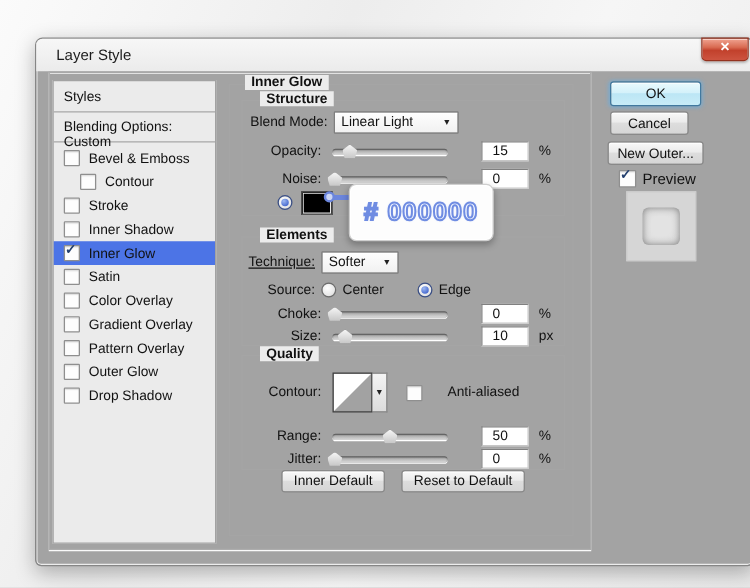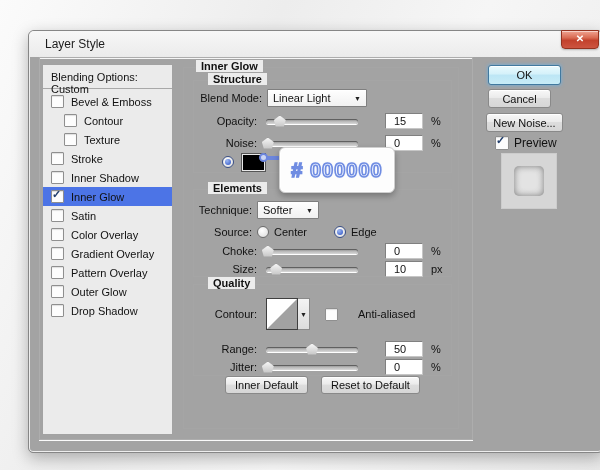--- a/index.html
+++ b/index.html
@@ -97,33 +97,30 @@
 
 <div class="dialog">
   <div class="titlebar">
     <span class="title">Layer Style</span>
     <div class="close-btn">✕</div>
   </div>
 
   <div class="inner-frame"></div>
 
   <div class="sidebar">
+    <div class="sb-styles">Styles</div>
     <div class="sb-blend">Blending Options: Custom</div>
     <div class="sb-items">
         <div class="sb-item">
           <span class="checkbox"></span>
           <span class="sb-label">Bevel &amp; Emboss</span>
         </div>
         <div class="sb-item indent">
           <span class="checkbox"></span>
           <span class="sb-label">Contour</span>
-        </div>
-        <div class="sb-item indent">
-          <span class="checkbox"></span>
-          <span class="sb-label">Texture</span>
         </div>
         <div class="sb-item">
           <span class="checkbox"></span>
           <span class="sb-label">Stroke</span>
         </div>
         <div class="sb-item">
           <span class="checkbox"></span>
           <span class="sb-label">Inner Shadow</span>
         </div>
         <div class="sb-item selected">
@@ -194,21 +191,21 @@
 
   <div class="callout-bulb"></div>
   <div class="callout-line"></div>
   <div class="tooltip">
     <span class="tooltip-text"># 000000</span>
   </div>
 
   <div class="groupbox" style="left:164px;top:158px;width:259px;height:88px;">
     <span class="gb-label">Elements</span>
     <div class="row" style="left:0;top:11px;width:100%;">
-      <span class="lbl" style="width:58px;">Technique:</span>
+      <span class="lbl" style="width:58px;text-decoration:underline;">Technique:</span>
       <div class="dropdown" style="margin-left:5px;width:62px;">
         <span>Softer</span>
         <span class="dd-arrow">▼</span>
       </div>
     </div>
     <div class="row" style="left:0;top:33px;width:100%;">
       <span class="lbl" style="width:58px;">Source:</span>
       <div class="radio" style="margin-left:5px;"></div>
       <span style="margin-left:5px;">Center</span>
       <div class="radio checked" style="margin-left:27px;"></div>
@@ -261,21 +258,21 @@
     </div>
   </div>
 
   <div class="bottom-btns">
     <div class="btn btn-inline">Inner Default</div>
     <div class="btn btn-inline">Reset to Default</div>
   </div>
 
   <div class="btn btn-ok" style="left:459px;top:34px;width:73px;height:20px;">OK</div>
   <div class="btn" style="left:459px;top:58px;width:63px;height:19px;">Cancel</div>
-  <div class="btn" style="left:457px;top:82px;width:77px;height:19px;">New Noise...</div>
+  <div class="btn" style="left:457px;top:82px;width:77px;height:19px;">New Outer...</div>
   <div class="preview-wrap">
     <span class="checkbox preview-cb checked"></span>
     <span>Preview</span>
   </div>
   <div class="preview-thumb">
     <div class="preview-glow"></div>
   </div>
 </div>
 
 </body></html>

